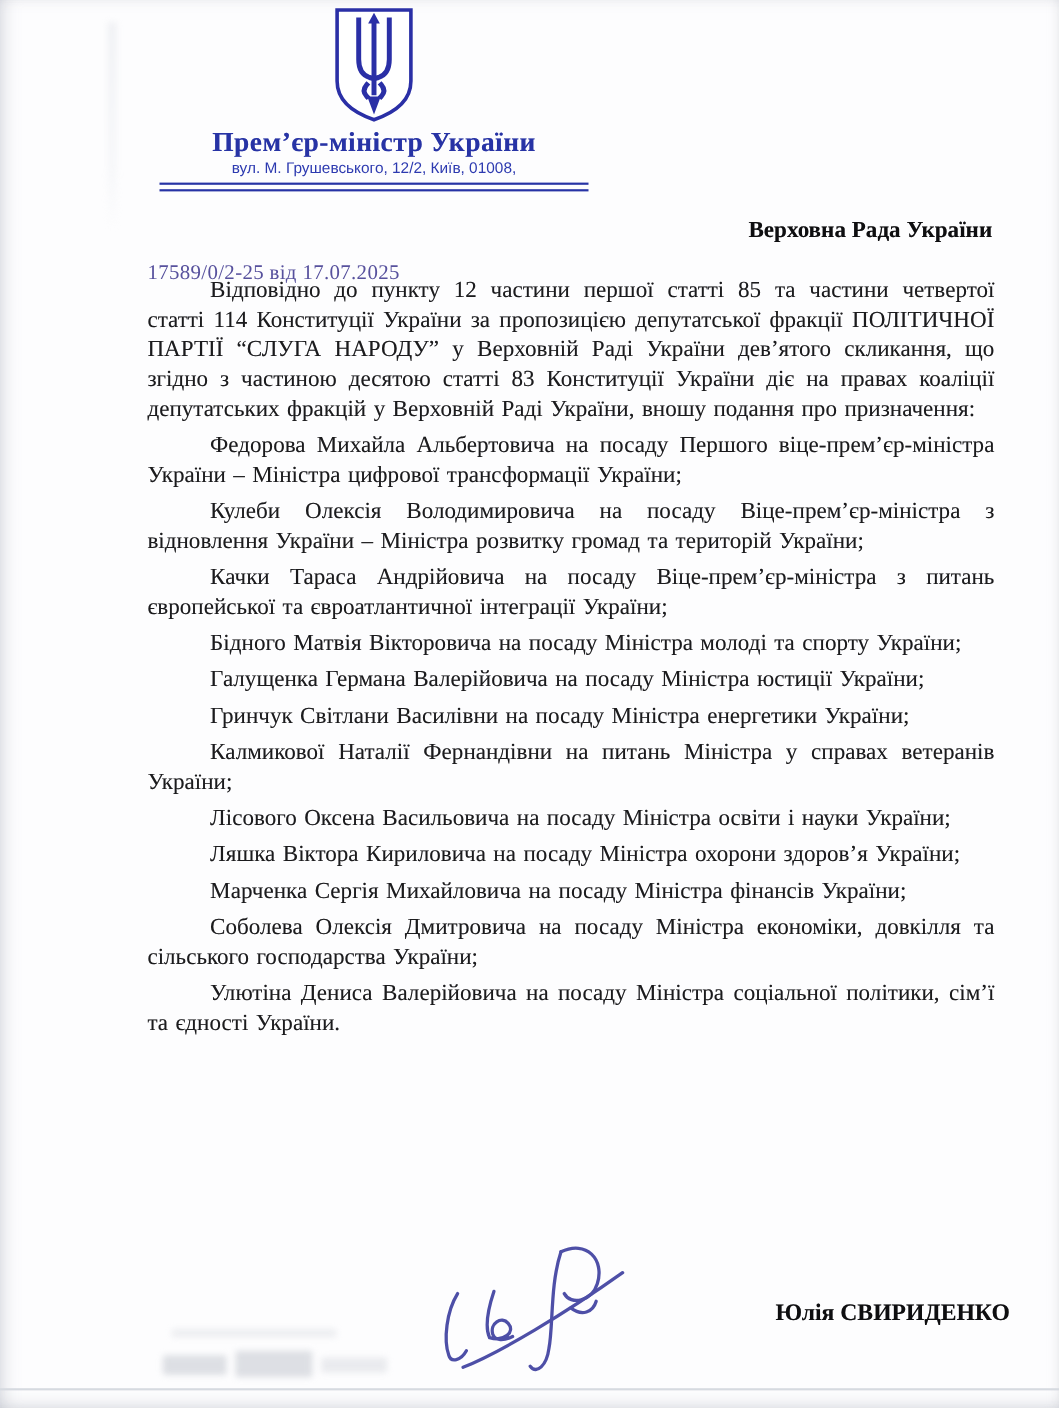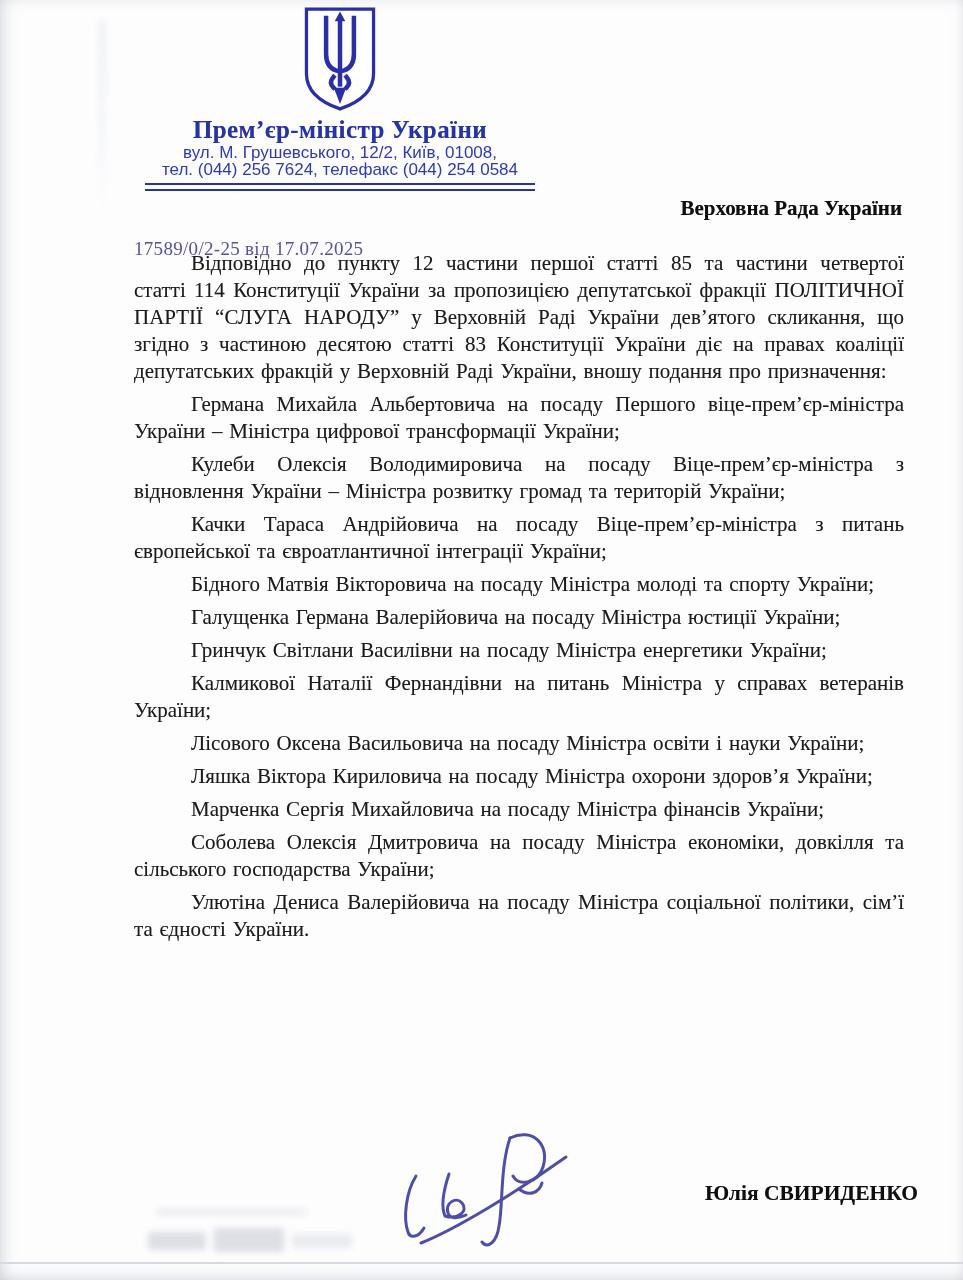--- a/index.html
+++ b/index.html
@@ -29,21 +29,21 @@
   }
   .emblem{display:block;margin:5px auto 0;}
   .org-title{
     margin-top:3px;
     font-size:25px;font-weight:bold;letter-spacing:.4px;
     color:var(--brand-blue);
     text-shadow:0 0 .5px rgba(39,51,165,.5);
   }
   .org-address{
     font-family:"Liberation Sans", sans-serif;
-    font-size:17px;line-height:17px;
+    font-size:14px;line-height:17px;
     color:var(--address-blue);
   }
   .double-rule{
     margin-top:5px;height:4px;width:100%;
     border-top:2px solid var(--brand-blue);
     border-bottom:2px solid var(--brand-blue);
   }
   
   .recipient{
     position:absolute;right:61px;top:196px;
@@ -111,31 +111,30 @@
         <path d="M67,16 V60 Q67,76 55,80 L51,81"></path>
         <path d="M50,17 V97"></path>
         <path d="M42,88 Q36,95 42,101"></path>
         <path d="M58,88 Q64,95 58,101"></path>
       </g>
       <path d="M50,8 L43.5,20 H56.5 Z" fill="#2a2fa6"></path>
       <path d="M50,121 L42.5,101 H57.5 Z" fill="#2a2fa6"></path>
     </svg>
     <div class="org-title">Прем’єр-міністр України</div>
     <div class="org-address">вул. М. Грушевського, 12/2, Київ, 01008,</div>
-    <div class="org-address">тел. (044) 256 7624, телефакс (044) 254 0584</div>
     <div class="double-rule"></div>
   </div>
 
   <div class="recipient">Верховна Рада України</div>
 
   <div class="ref">17589/0/2-25  від 17.07.2025</div>
 
   <div class="body">
       <p>Відповідно до пункту 12 частини першої статті 85 та частини четвертої статті 114 Конституції України за пропозицією депутатської фракції ПОЛІТИЧНОЇ ПАРТІЇ “СЛУГА НАРОДУ” у Верховній Раді України дев’ятого скликання, що згідно з частиною десятою статті 83 Конституції України діє на правах коаліції депутатських фракцій у Верховній Раді України, вношу подання про призначення:</p>
-      <p>Германа Михайла Альбертовича на посаду Першого віце-прем’єр-міністра України – Міністра цифрової трансформації України;</p>
+      <p>Федорова Михайла Альбертовича на посаду Першого віце-прем’єр-міністра України – Міністра цифрової трансформації України;</p>
       <p>Кулеби Олексія Володимировича на посаду Віце-прем’єр-міністра з відновлення України – Міністра розвитку громад та територій України;</p>
       <p>Качки Тараса Андрійовича на посаду Віце-прем’єр-міністра з питань європейської та євроатлантичної інтеграції України;</p>
       <p>Бідного Матвія Вікторовича на посаду Міністра молоді та спорту України;</p>
       <p>Галущенка Германа Валерійовича на посаду Міністра юстиції України;</p>
       <p>Гринчук Світлани Василівни на посаду Міністра енергетики України;</p>
       <p>Калмикової Наталії Фернандівни на питань Міністра у справах ветеранів України;</p>
       <p>Лісового Оксена Васильовича на посаду Міністра освіти і науки України;</p>
       <p>Ляшка Віктора Кириловича на посаду Міністра охорони здоров’я України;</p>
       <p>Марченка Сергія Михайловича на посаду Міністра фінансів України;</p>
       <p>Соболева Олексія Дмитровича на посаду Міністра економіки, довкілля та сільського господарства України;</p>

